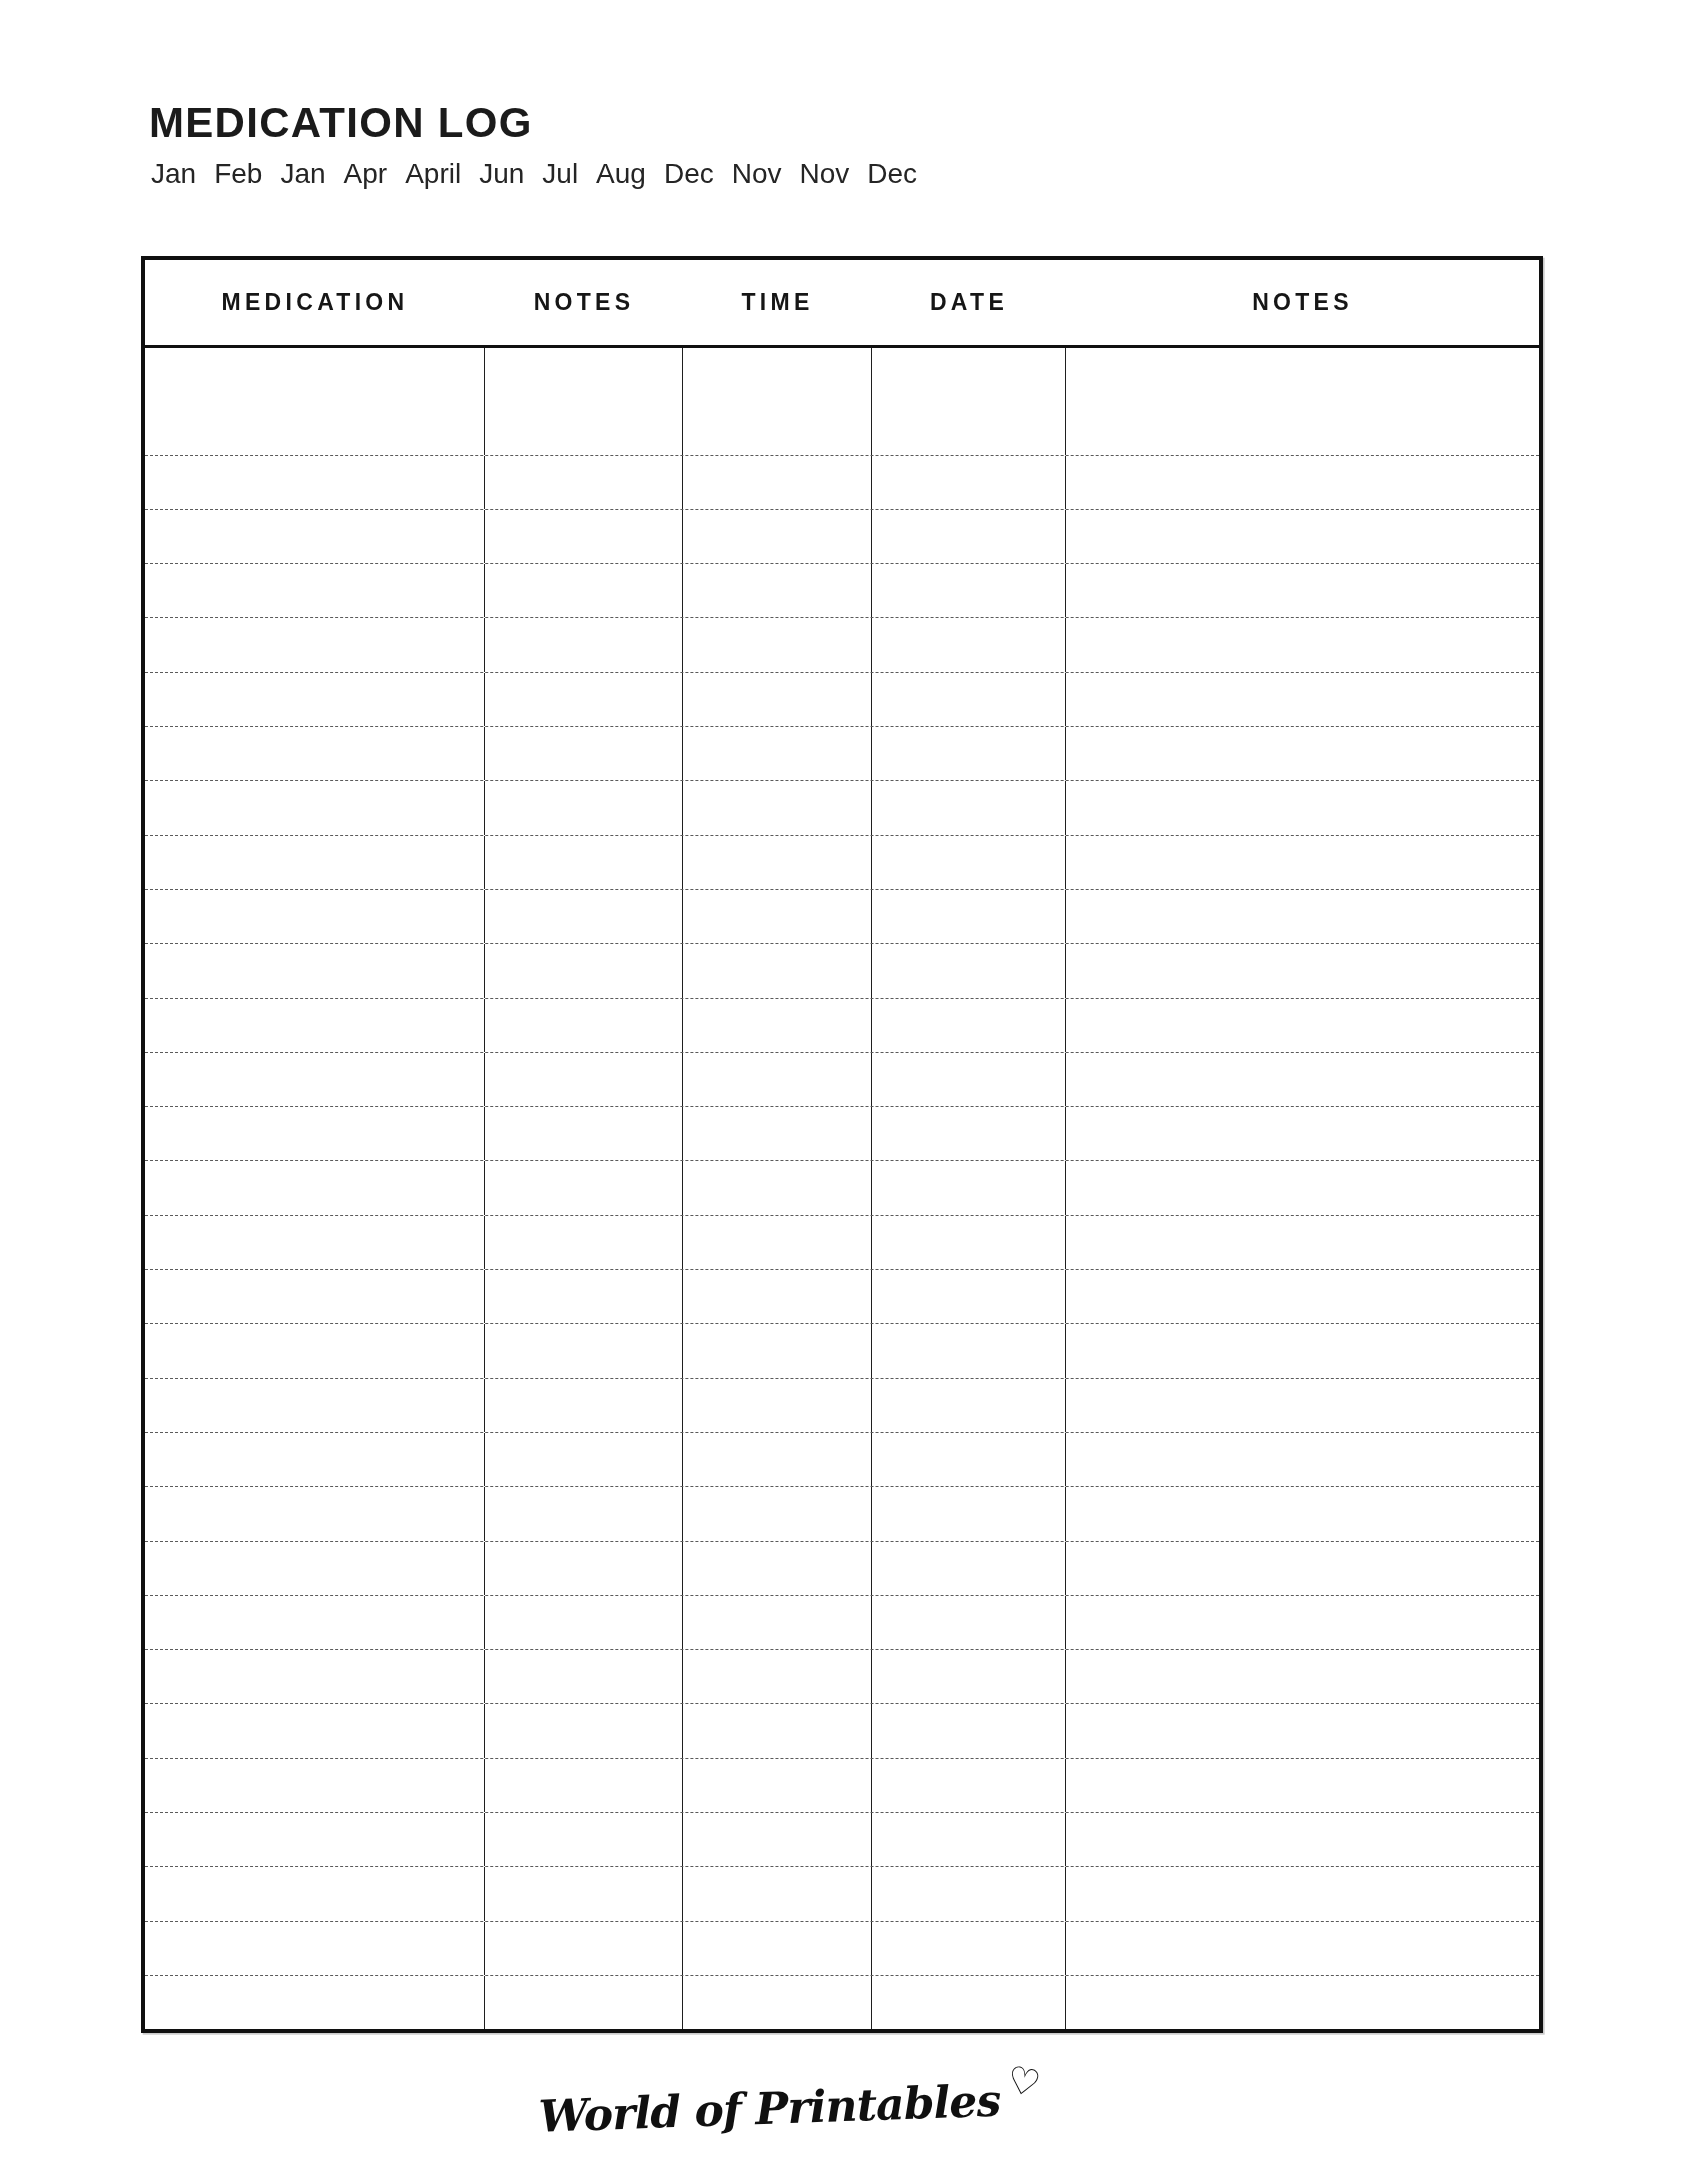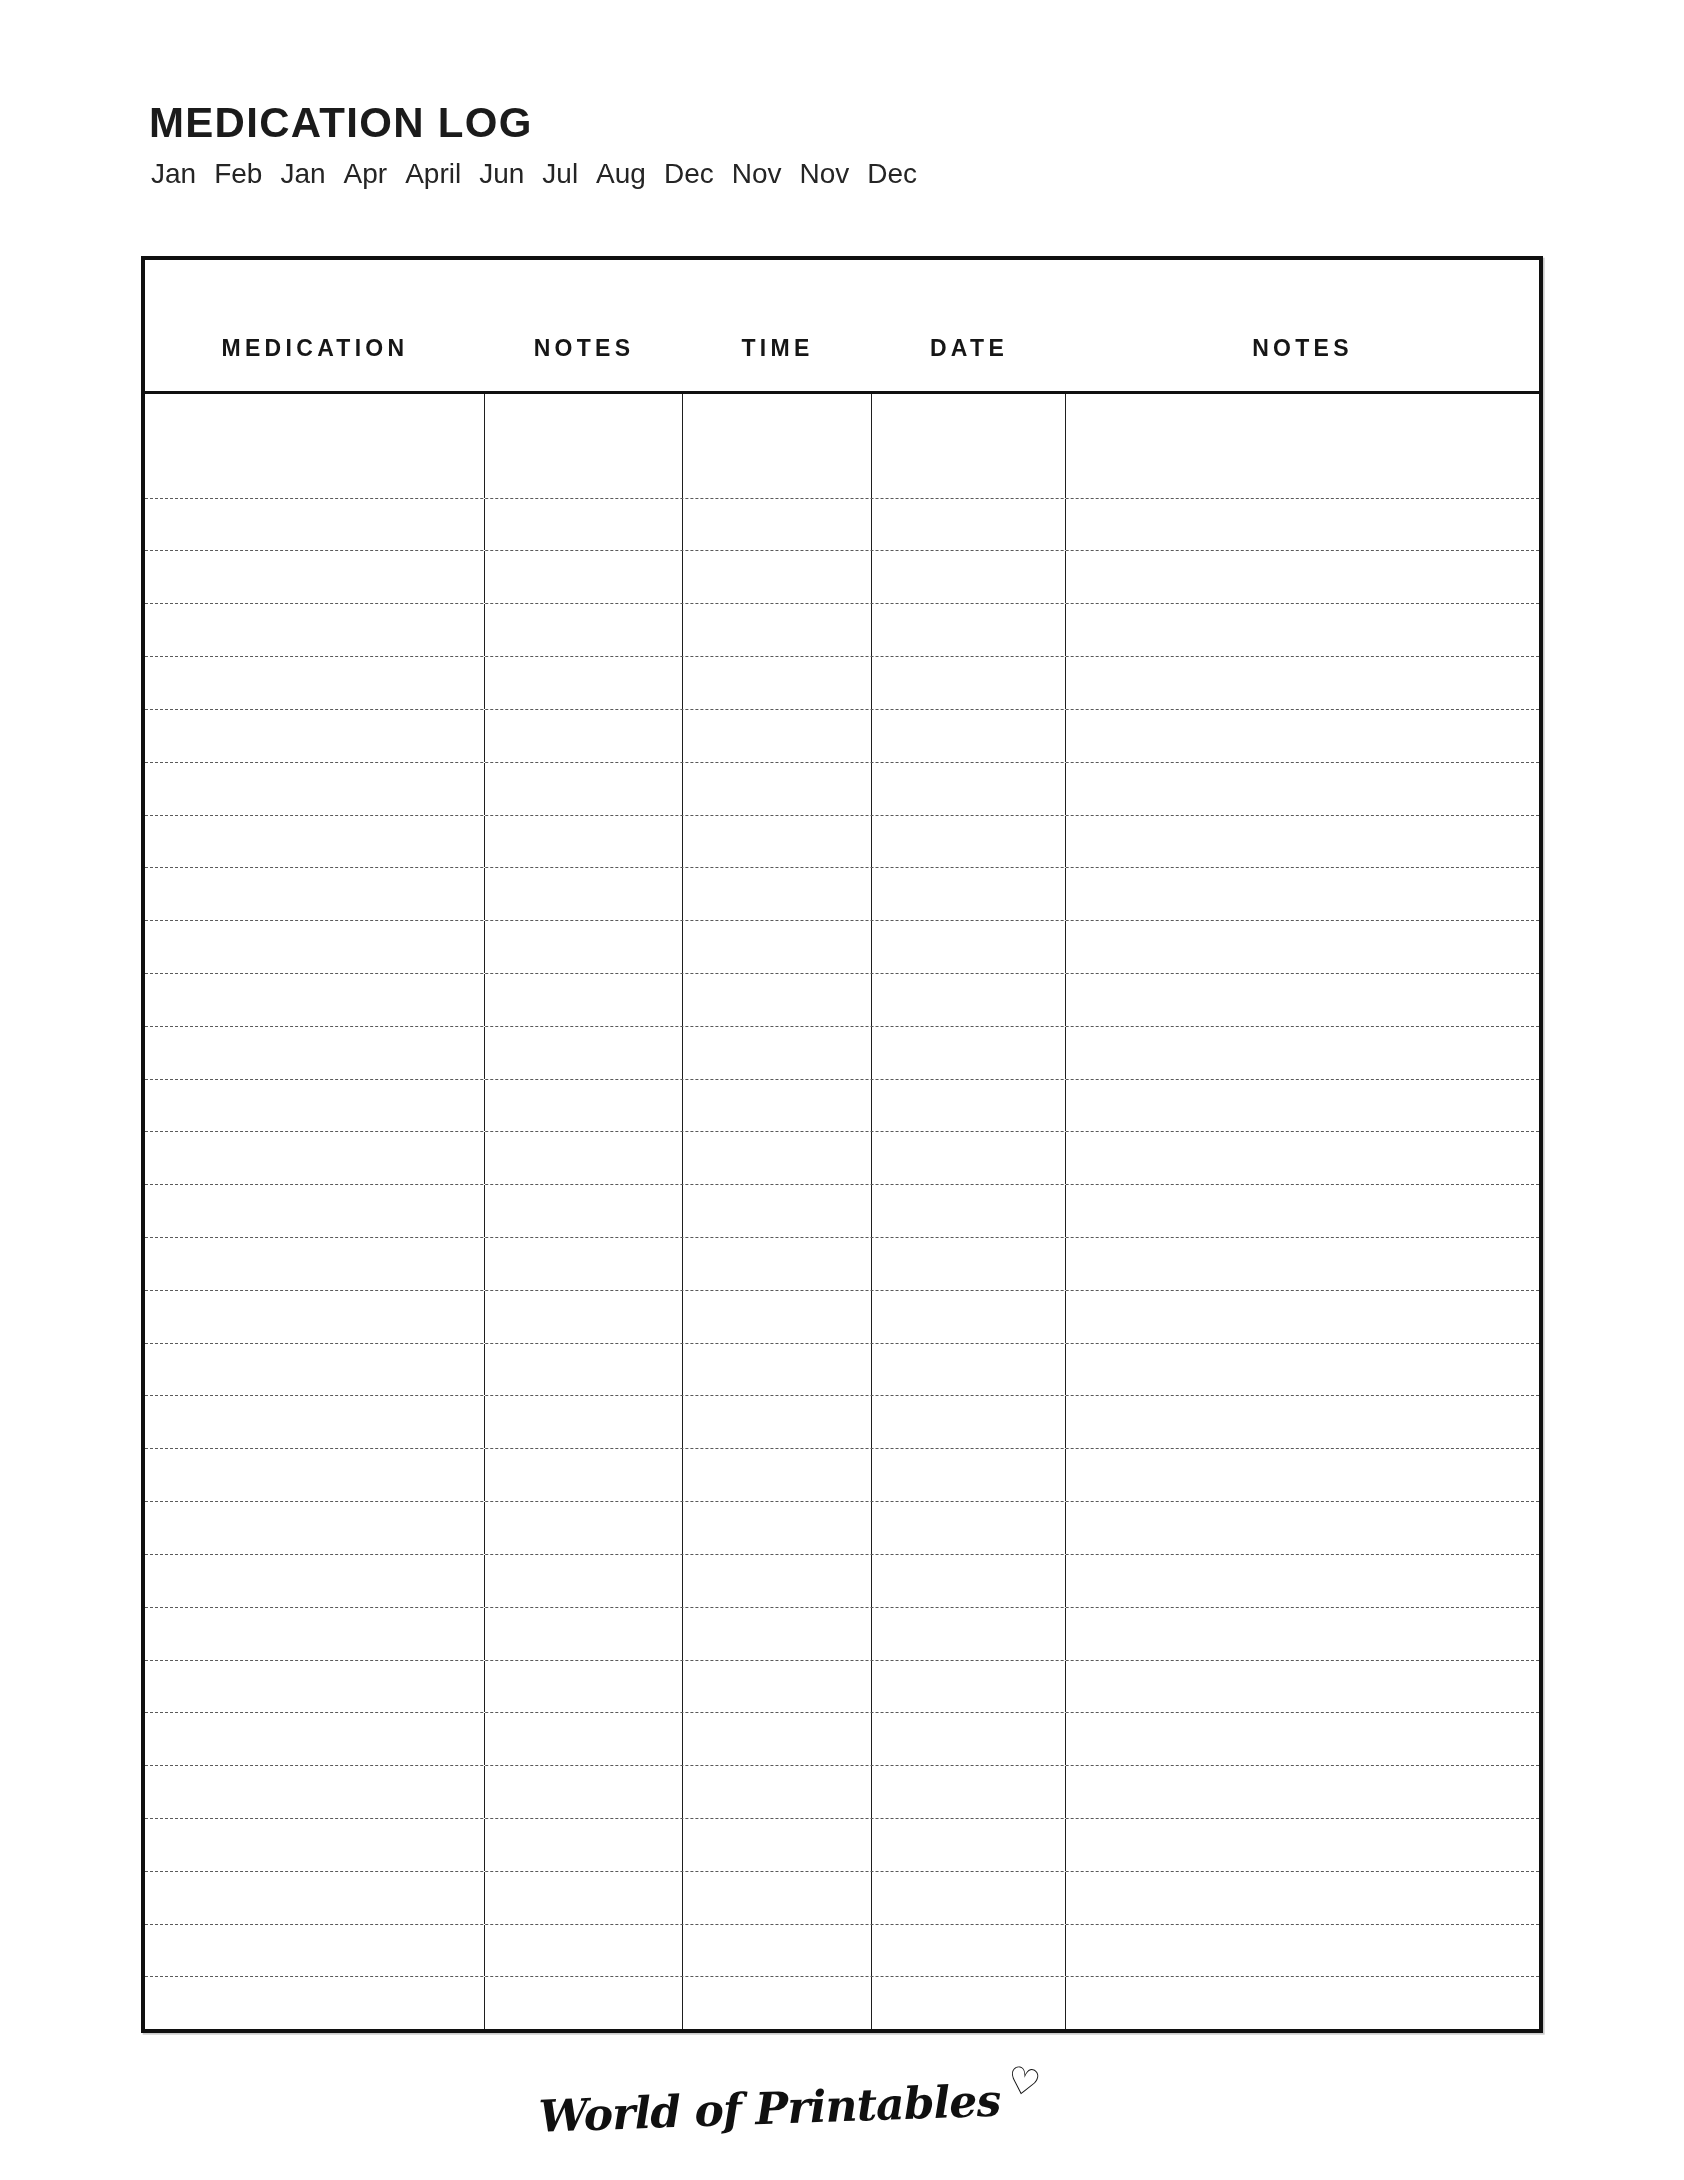--- a/index.html
+++ b/index.html
@@ -45,21 +45,20 @@
     flex-direction: column;
     box-shadow: 1.7px 1.7px 0 rgba(140,140,140,0.45);
   }
   .thead {
     height: 88px;
     flex: 0 0 88px;
     border-bottom: 3.4px solid #101010;
     display: grid;
     grid-template-columns: 340px 198px 189px 194px 1fr;
     align-items: center;
-    margin-top: 46px;
   }
   .th {
     text-align: center;
     font-size: 23px;
     font-weight: 700;
     letter-spacing: 4.3px;
     color: #161616;
   }
   .tbody {
     flex: 1 1 auto;

